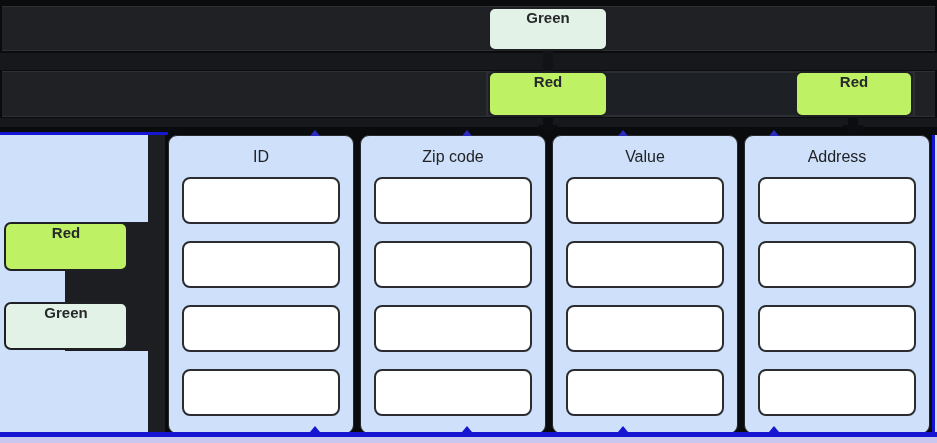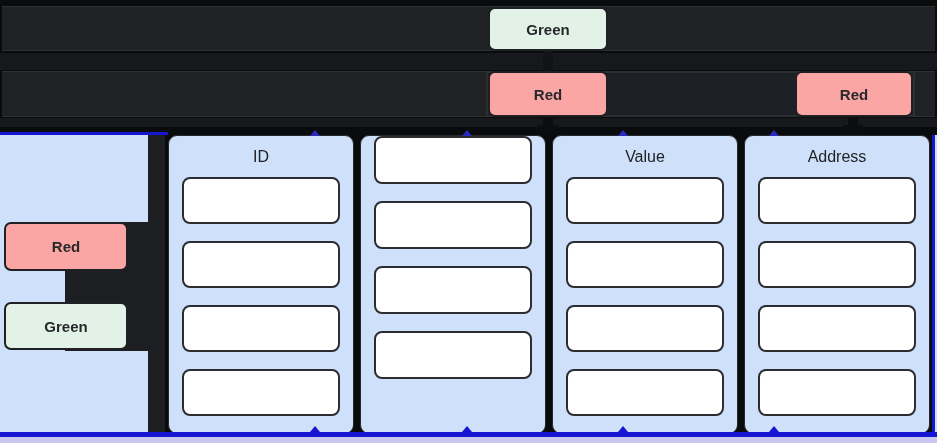--- a/index.html
+++ b/index.html
@@ -8,26 +8,26 @@
     background:#0a0b0d;
     font-family:"Liberation Sans", sans-serif;
   }
   .abs{position:absolute;}
   
   .bar{background:#1f2125;border-top:1px solid #2e3034;border-bottom:1px solid #2e3034;box-sizing:border-box;}
   .rowgap{background:#17181b;}
   .innerbox{background:#1d2024;border:2px solid #2c2e33;border-radius:3px;box-sizing:border-box;}
   
   .badge{
-    display:flex;align-items:center;justify-content:center;
+    display:flex;justify-content:center;
     border:2px solid #1e2023;border-radius:7px;box-sizing:border-box;
     font-weight:bold;font-size:15px;color:#26282c;
   }
   .badge.green{background:#e3f2e6;}
-  .badge.pink{background:#fca5a5;}
+  .badge.pink{background:#bef264;}
   
   .stub{background:#121316;}
   .arrow-down{width:0;height:0;border-left:11px solid transparent;border-right:11px solid transparent;border-top:10px solid #0c0d10;}
   .notch-up-top{width:0;height:0;border-left:5px solid transparent;border-right:5px solid transparent;border-bottom:6px solid #2a2ac0;}
   .notch-up-bottom{width:0;height:0;border-left:5px solid transparent;border-right:5px solid transparent;border-bottom:6px solid #1515d2;}
   
   .bluebar{background:#1515d2;}
   .panel{background:#cfe1fa;}
   .darkblock{background:#1d1e21;}
   
@@ -85,20 +85,21 @@
 
   <div class="abs table-area">
     <div class="column">
       <div class="col-header">ID</div>
       <div class="cell-box"></div>
       <div class="cell-box"></div>
       <div class="cell-box"></div>
       <div class="cell-box"></div>
     </div>
     <div class="column">
+      <div class="col-header">Zip code</div>
       <div class="cell-box"></div>
       <div class="cell-box"></div>
       <div class="cell-box"></div>
       <div class="cell-box"></div>
     </div>
     <div class="column">
       <div class="col-header">Value</div>
       <div class="cell-box"></div>
       <div class="cell-box"></div>
       <div class="cell-box"></div>

